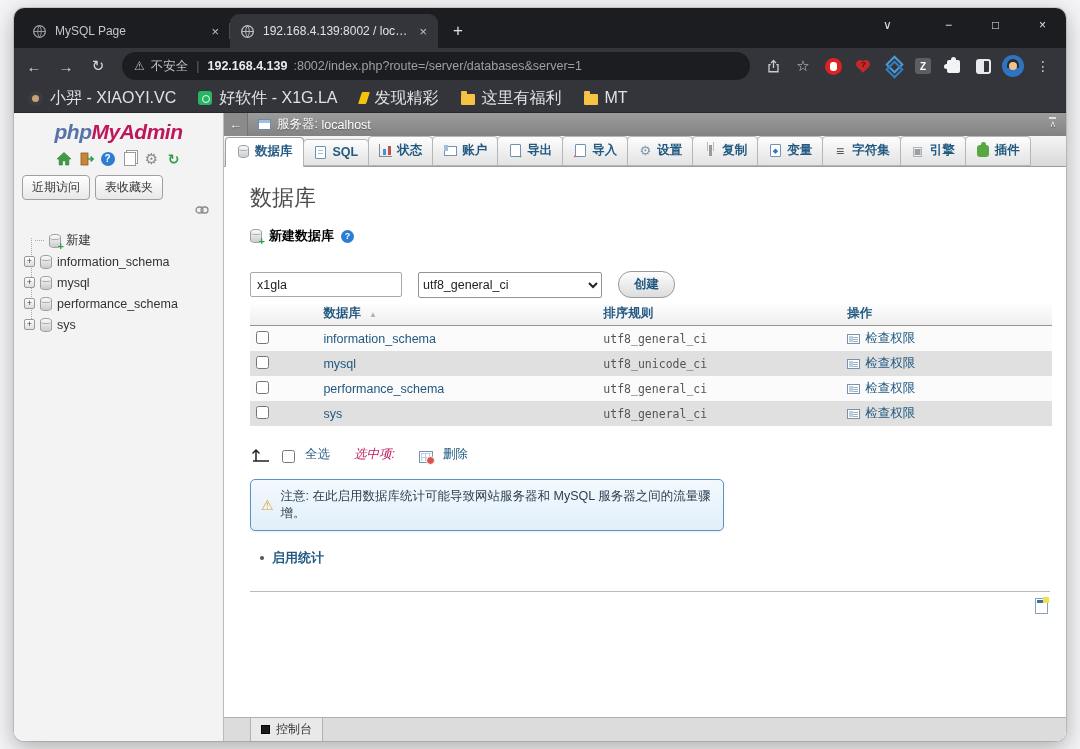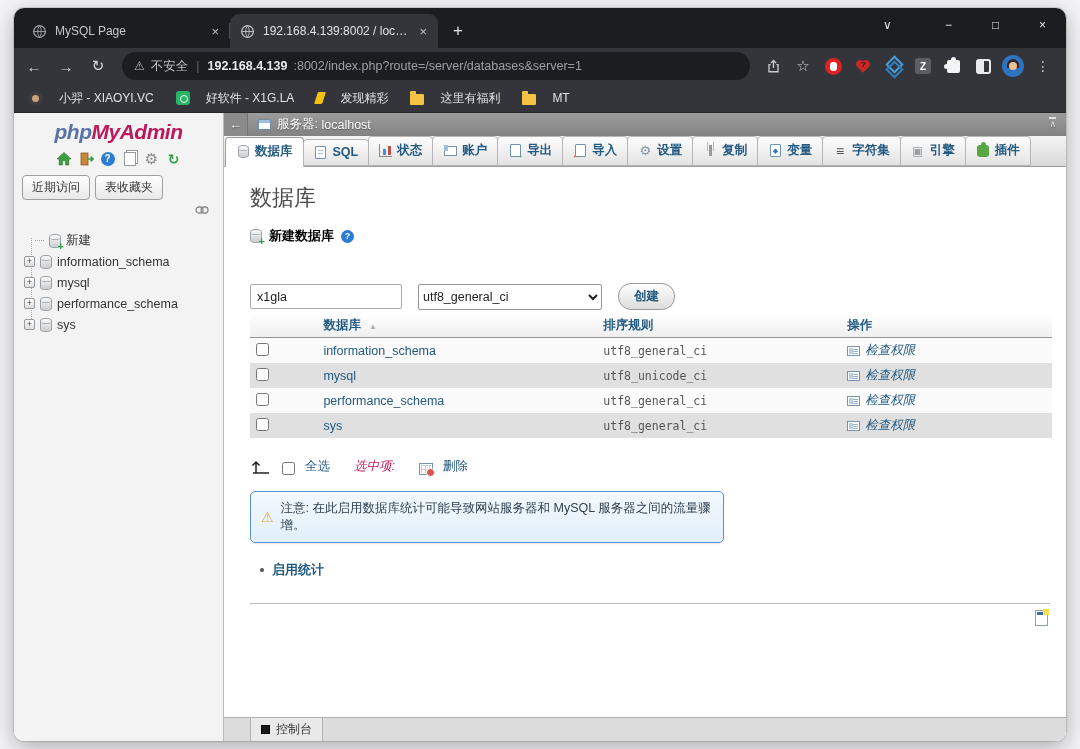--- a/index.html
+++ b/index.html
@@ -55,21 +55,21 @@
   .puzzle::after { content:""; position:absolute; left:-3px; top:4px; width:5px; height:5px; border-radius:50%; background:#f1f3f4; }
   .sidepanel { width:15px; height:15px; border:2px solid #e8eaed; border-radius:3px; position:relative; }
   .sidepanel::after { content:""; position:absolute; left:0; top:0; bottom:0; width:6px; background:#e8eaed; }
   .avatar { width:22px; height:22px; border-radius:50%; background:#2f74c0; position:relative; overflow:hidden; }
   .avatar::before { content:""; position:absolute; left:5px; top:4px; width:12px; height:9px; background:#2b2b2b; border-radius:6px 6px 0 0; }
   .avatar::after { content:""; position:absolute; left:7px; top:7px; width:8px; height:8px; background:#f2c18f; border-radius:50%; }
   .dots { font-size:14px; color:#c7cbd1; }
 
   
   .bookmarks { height:29px; background:#34353a; display:flex; align-items:center; padding:0 14px; gap:22px; border-bottom:1px solid #26272b; }
-  .bm { display:flex; align-items:center; gap:16px; color:#dfe1e5; font-size:12px; white-space:nowrap; }
+  .bm { display:flex; align-items:center; gap:7px; color:#dfe1e5; font-size:16px; white-space:nowrap; }
   .bm-avatar { width:15px; height:15px; border-radius:50%; background:#3b3b40; position:relative; }
   .bm-avatar::after { content:""; position:absolute; left:4px; top:4px; width:7px; height:7px; border-radius:50%; background:#caa27a; }
   .bm-green { width:14px; height:14px; border-radius:3px; background:#28b463; position:relative; }
   .bm-green::after { content:""; position:absolute; left:4px; top:4px; width:6px; height:6px; border:1.5px solid #eafff2; border-radius:50%; }
   .bolt { width:8px; height:12px; background:#f4c20d; transform:skewX(-18deg); border-radius:1px; }
   .folder { width:14px; height:11px; background:#f6c244; border-radius:1px; position:relative; margin-top:2px; }
   .folder::before { content:""; position:absolute; left:0; top:-3px; width:6px; height:3px; background:#f6c244; border-radius:1px 1px 0 0; }
 
   
   .page { display:flex; height:calc(733px - 105px); background:#fff; }
@@ -140,39 +140,39 @@
   .vars-diamond::after { content:"◆"; position:absolute; left:2px; top:2px; font-size:7px; color:#3079c0; }
   .ti-charset { color:#555; font-weight:bold; font-size:14px; }
   .ti-engine { color:#9aa0a6; font-size:12px; }
   .ti-plugins { width:12px; height:12px; background:#58a742; border-radius:3px; }
   .ti-plugins::before { content:""; position:absolute; top:-2px; left:5px; width:5px; height:5px; border-radius:50%; background:#58a742; }
 
   
   .content { flex:1; padding:10px 14px 0 26px; overflow:hidden; display:flex; flex-direction:column; font-size:12.5px; color:#333; }
   .h1 { font-size:22px; color:#4d4d4d; font-weight:normal; margin:6px 0 14px; }
   .newdb-row { display:flex; align-items:center; gap:7px; font-weight:bold; font-size:13px; color:#000; }
-  .form-row { display:flex; align-items:center; gap:16px; margin-top:38px; }
+  .form-row { display:flex; align-items:center; gap:16px; margin-top:26px; }
   .txt-input { width:152px; height:25px; border:1px solid #a8a8a8; border-radius:2px; padding:0 6px; font-size:12.5px;
     font-family:"Liberation Sans",sans-serif; color:#222; }
   .sel { width:184px; height:26px; border:1px solid #949494; border-radius:2px; background:#fff; font-size:12.5px;
     font-family:"Liberation Sans",sans-serif; color:#222; }
   .create-btn { padding:4px 15px; border:1px solid #9a9a9a; border-radius:13px; background:linear-gradient(#fefefe,#dcdcdc);
     font-size:12.5px; font-weight:bold; color:#235a81; cursor:pointer; }
 
   table.dbs { border-collapse:collapse; margin-top:4px; font-size:12.5px; }
   table.dbs th { text-align:left; color:#235a81; font-weight:bold; border-bottom:1px solid #949494;
     background:linear-gradient(#fff,#efefef); padding:3px 6px; }
   table.dbs td { padding:4px 6px; }
   .col-cb { width:32px; } .col-name { width:124px; } .col-coll { width:100px; } .col-act { width:100px; }
   tr.rowa { background:#fbfbfb; } tr.rowb { background:#e0e0e0; }
   .dblink { color:#235a81; text-decoration:none; cursor:pointer; }
   .mono { font-family:"DejaVu Sans Mono","Liberation Mono",monospace; font-size:11.5px; color:#555; }
   .sortmark { font-size:8px; color:#aab4bc; margin-left:8px; }
   .cb { width:13px; height:13px; accent-color:#888; }
-  .actcell { display:flex; align-items:center; gap:5px;font-style:italic; }
+  .actcell { display:flex; align-items:center; gap:5px; }
   .rights-ico { width:13px; height:10px; background:#fff; border:1px solid #7a93ad; position:relative; flex:none; }
   .rights-ico::before { content:""; position:absolute; left:1px; top:1px; width:4px; height:6px; background:#b9cfe2; }
   .rights-ico::after { content:""; position:absolute; right:1px; top:2px; width:5px; height:5px;
     background:repeating-linear-gradient(#9ab0c4 0 1px, transparent 1px 2px); }
   .total-row { margin-top:8px; font-weight:bold; font-size:13px; color:#000; display:flex; gap:10px; }
 
   .bulk-row { margin-top:20px; display:flex; align-items:flex-end; gap:10px; }
   .withsel-arrow { flex:none; }
   .sel-note { font-style:italic; color:#be185d; margin-left:14px; }
   .drop-ico { width:14px; height:12px; background:#fff; border:1px solid #7a93ad; position:relative; flex:none; margin-left:14px; }

